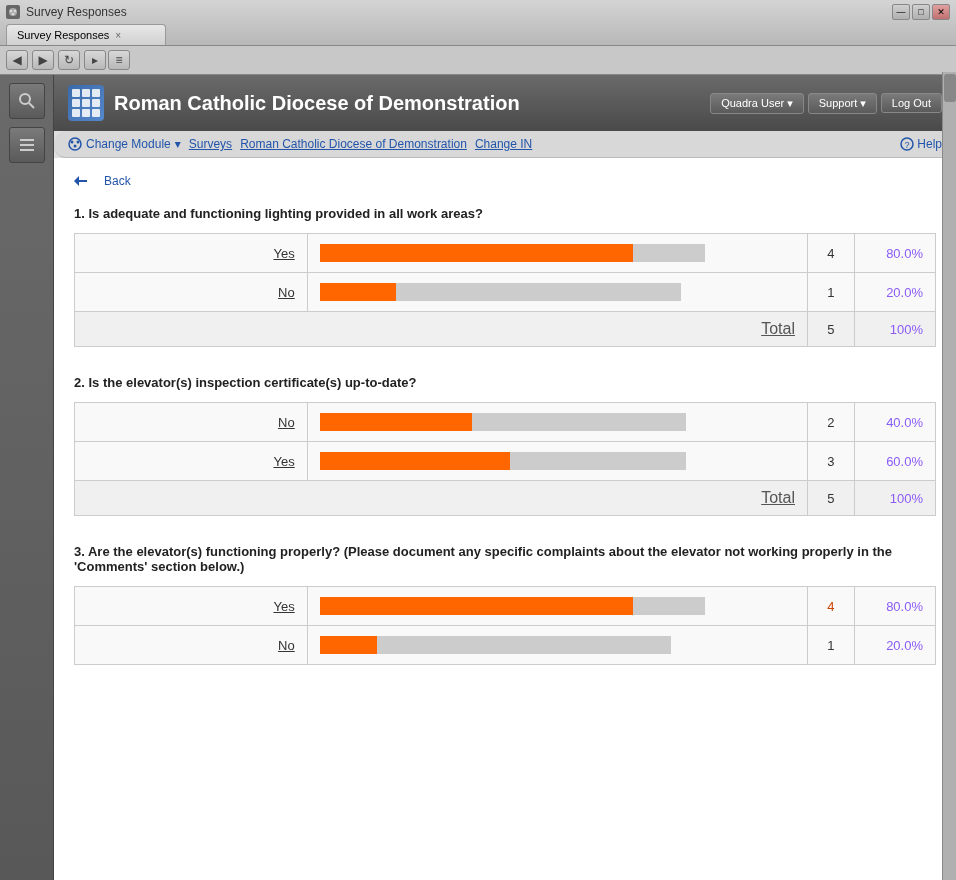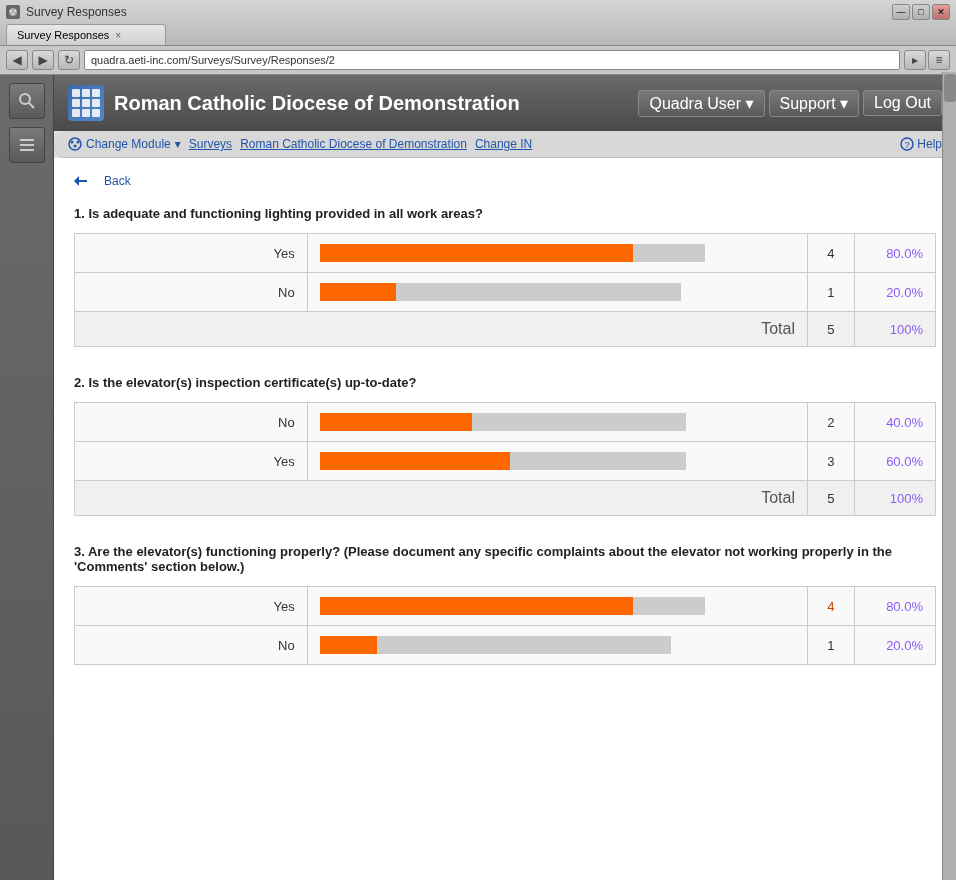--- a/index.html
+++ b/index.html
@@ -34,41 +34,41 @@
     .content-area { flex: 1; background: #e0e0e0; overflow-y: auto; }
 
     
     .app-header { background: linear-gradient(to bottom, #6a6a6a, #4a4a4a); padding: 10px 14px; display: flex; align-items: center; justify-content: space-between; }
     .app-logo { display: flex; align-items: center; gap: 10px; }
     .logo-icon { width: 36px; height: 36px; background: linear-gradient(135deg, #3a6aaa, #5588cc); border-radius: 4px; display: flex; align-items: center; justify-content: center; }
     .logo-dots { display: grid; grid-template-columns: repeat(3,8px); gap: 2px; }
     .logo-dot { width: 8px; height: 8px; background: white; border-radius: 1px; opacity: 0.85; }
     .app-title { color: white; font-size: 20px; font-weight: bold; }
     .header-nav { display: flex; gap: 4px; align-items: center; }
-    .header-nav-btn { background: linear-gradient(to bottom, #7a7a7a, #5a5a5a); border: 1px solid #888; color: white; font-size: 16px; padding: 3px 10px; border-radius: 3px; cursor: pointer; display: flex; align-items: center; gap: 4px; }
+    .header-nav-btn { background: linear-gradient(to bottom, #7a7a7a, #5a5a5a); border: 1px solid #888; color: white; font-size: 11px; padding: 3px 10px; border-radius: 3px; cursor: pointer; display: flex; align-items: center; gap: 4px; }
 
     
     .breadcrumb-nav { background: #d8d8d8; border-bottom: 1px solid #bbb; padding: 6px 14px; display: flex; align-items: center; justify-content: space-between; border-radius: 12px; }
     .breadcrumb { display: flex; align-items: center; gap: 4px; font-size: 12px; }
     .breadcrumb-item { color: #2255aa; text-decoration: underline; cursor: pointer; }
     .breadcrumb-sep { color: #666; }
     .breadcrumb-module { display: flex; align-items: center; gap: 4px; color: #2255aa; cursor: pointer; font-size: 12px; }
     .help-btn { display: flex; align-items: center; gap: 3px; color: #2255aa; font-size: 12px; cursor: pointer; }
 
     
     .page-content { background: white; margin: 0; padding: 16px 20px; min-height: 100%; }
 
     .back-link { display: flex; align-items: center; gap: 16px; color: #2255aa; text-decoration: none; font-size: 12px; margin-bottom: 18px; cursor: pointer; }
 
     .question-block { margin-bottom: 28px; }
     .question-title { font-size: 13px; font-weight: bold; margin-bottom: 12px; color: #222; }
 
     .response-table { width: 100%; border-collapse: collapse; border: 1px solid #ccc; }
     .response-table td { border: 1px solid #ccc; padding: 8px 12px; }
-    .label-cell { width: 200px; text-align: right; color: #333; font-size: 13px; background: #f9f9f9; }
+    .label-cell { width: 200px; text-align: right; color: #333; font-size: 13px; background: #f9f9f9; text-decoration: underline; }
     .bar-cell { width: 430px; padding: 6px 10px; background: #f9f9f9; }
     .count-cell { width: 40px; text-align: center; color: #333; font-size: 13px; background: #f9f9f9; }
     .count-cell.orange { color: #cc4400; }
     .pct-cell { width: 70px; text-align: right; color: #8b5cf6; font-size: 13px; background: #f9f9f9; padding-right: 14px; }
     .total-row td { background: #f0f0f0; }
     .total-label { text-align: right; color: #555; font-size: 16px; }
 
     .bar-container { display: flex; align-items: center; height: 22px; width: 100%; }
     .bar-orange { background: #ff6600; height: 18px; display: inline-block; }
     .bar-gray { background: #cccccc; height: 18px; display: inline-block; }
@@ -100,23 +100,20 @@
       <span>Survey Responses</span>
       <span class="tab-close">×</span>
     </div>
   </div>
 </div>
 
 <div class="address-bar">
   <div class="nav-btn">◀</div>
   <div class="nav-btn">▶</div>
   <div class="nav-btn">↻</div>
-  <div class="url-bar">
-    <span>quadra.aeti-inc.com/Surveys/Survey/Responses/2</span>
-  </div>
   <div class="nav-extra">
     <div class="nav-btn">▸</div>
     <div class="nav-btn">≡</div>
   </div>
 </div>
 
 <div class="page-wrapper">
 
   <div class="sidebar">
     <div class="sidebar-btn">

